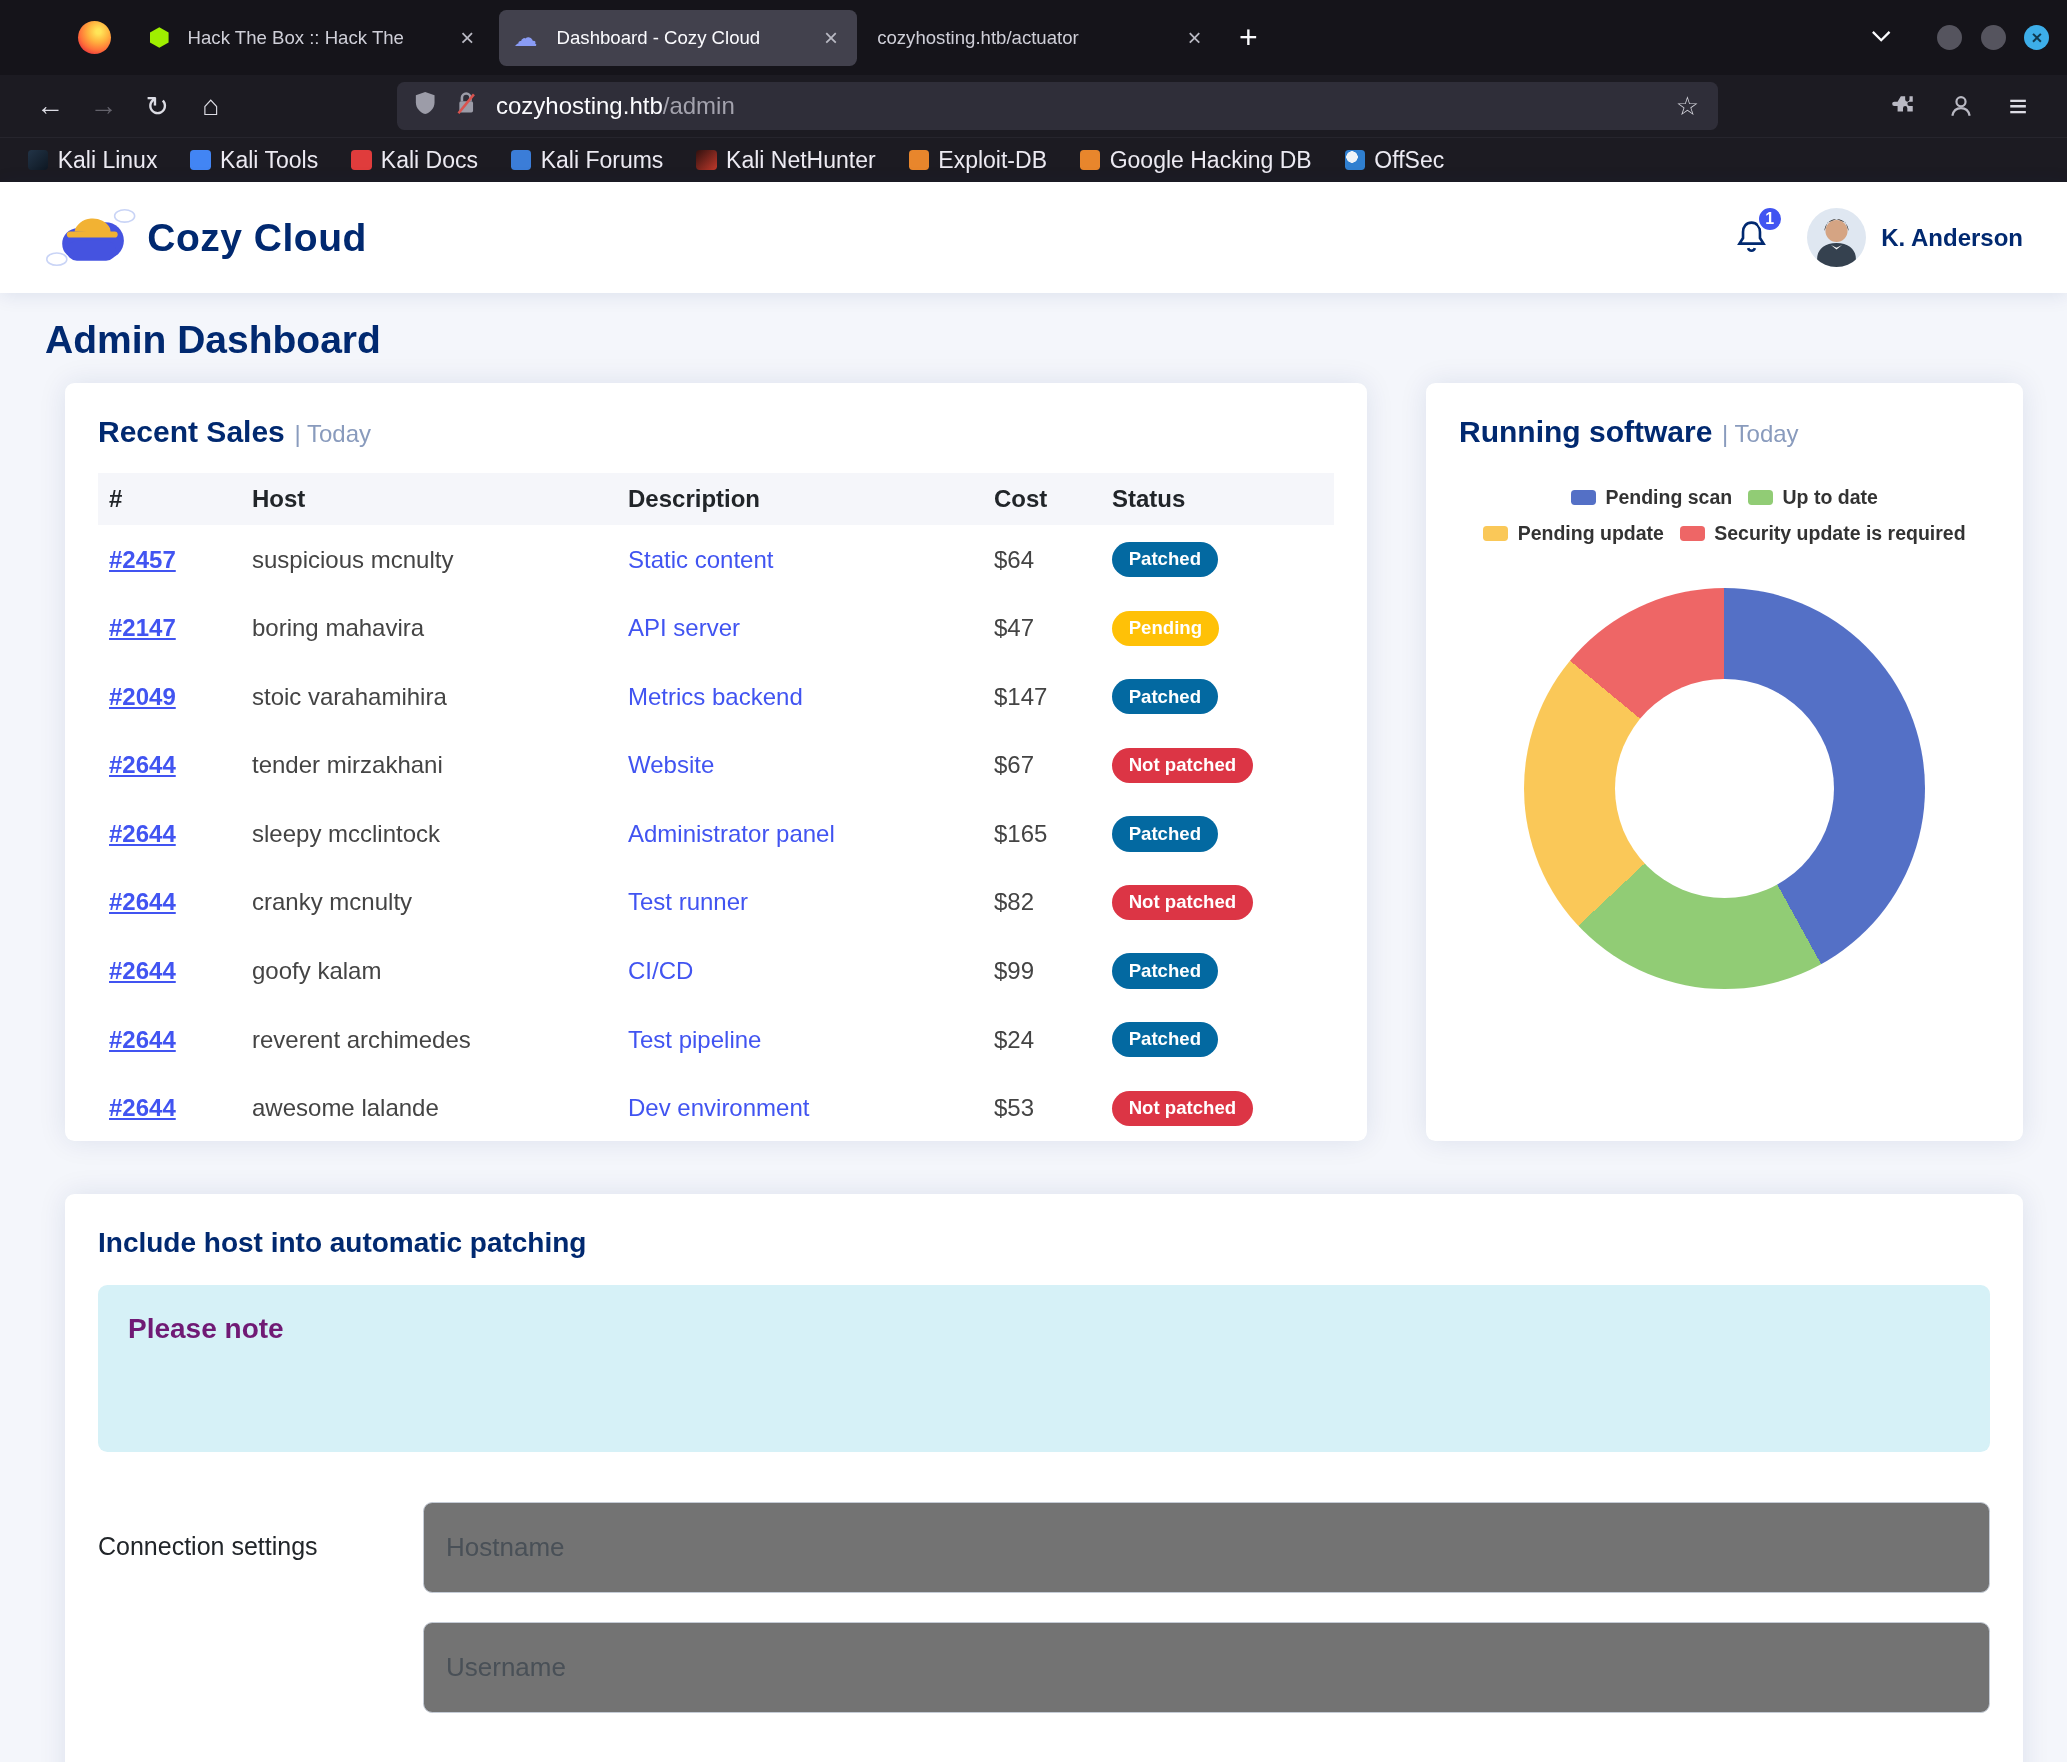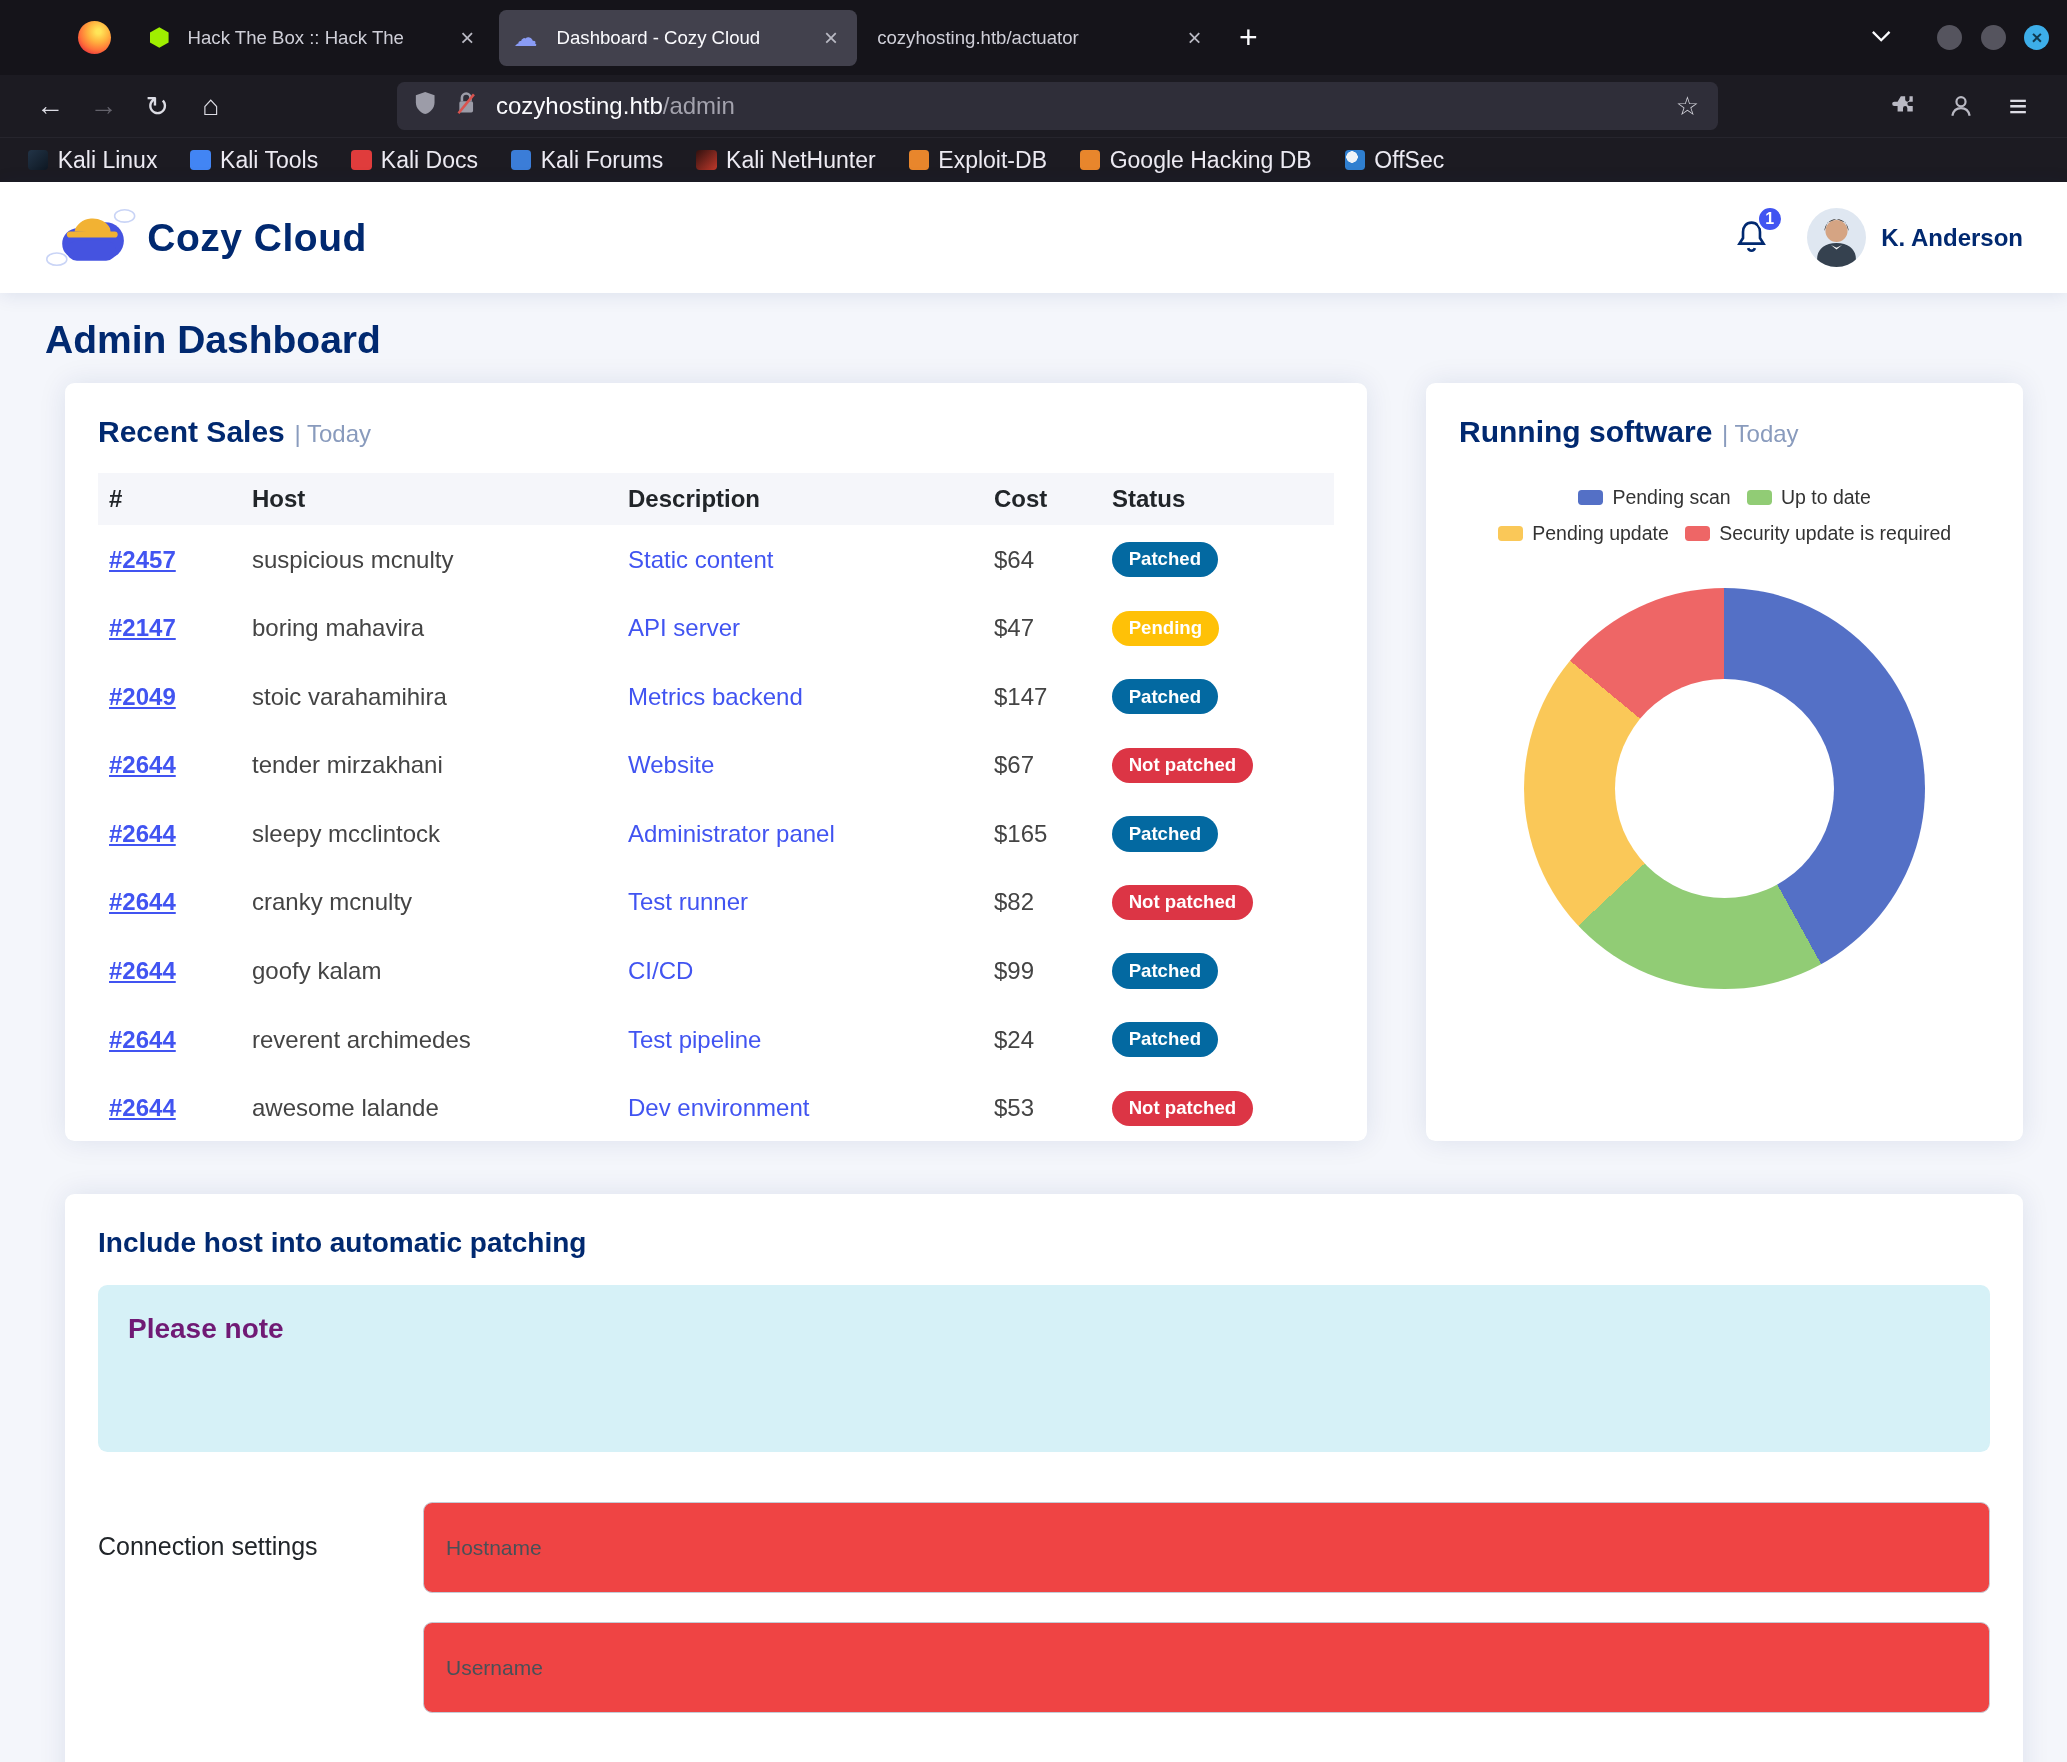--- a/index.html
+++ b/index.html
@@ -117,21 +117,21 @@
   .link-desc { color:#4154f1; }
   .badge {
     display:inline-block; padding:8.3px 16.7px; border-radius:46px;
     color:#ffffff; font-size:18.6px; font-weight:bold; line-height:1;
   }
   .badge[data-status="success"] { background:#0369a1; }
   .badge[data-status="warning"] { background:#ffc107; }
   .badge[data-status="danger"]  { background:#dc3545; }
 
   .legend { margin-top:37px; display:flex; flex-direction:column; gap:13px; align-items:center; }
-  .legend-row { display:flex; gap:16px; justify-content:center; }
+  .legend-row { display:flex; gap:16px; justify-content:center;font-weight:bold; }
   .legend-item { display:flex; align-items:center; gap:9.3px; font-size:19.5px; color:#333; }
   .legend-marker { width:25px; height:15px; border-radius:3.7px; flex:none; }
 
   .donut {
     width:401px; height:401px; border-radius:50%; margin:43px auto 0; position:relative;
   }
   .donut::after {
     content:""; position:absolute; inset:91px; background:#fff; border-radius:50%;
   }
 
@@ -140,22 +140,22 @@
   .note-box {
     background:#d6f1f7; border-radius:9.3px; padding:28px 30px; min-height:167px;
   }
   .note-title { font-size:28px; font-weight:bold; color:#701a75; margin:0 0 15px; }
   .note-text { font-size:25px; color:#212529; margin:0; line-height:35px; }
 
   .conn-row { display:flex; margin-top:50px; }
   .conn-label { width:325px; font-size:25px; color:#212529; padding-top:30px; }
   .conn-fields { flex:1; display:flex; flex-direction:column; gap:29px; }
   .conn-fields input {
-    height:91px; border:0.9px solid #c5ccd6; border-radius:9.3px; background:#ef4444;
-    font-size:21px; padding:0 22px; color:#212529; outline:none; width:100%;
+    height:91px; border:0.9px solid #c5ccd6; border-radius:9.3px; background:#737373;
+    font-size:26px; padding:0 22px; color:#212529; outline:none; width:100%;
     font-family:"Liberation Sans", sans-serif;
   }
   .conn-fields input::placeholder { color:#495057; opacity:1; }
 </style>
 </head>
 <body>
 
 <div class="tabbar">
   <div class="ff-logo"></div>
 

